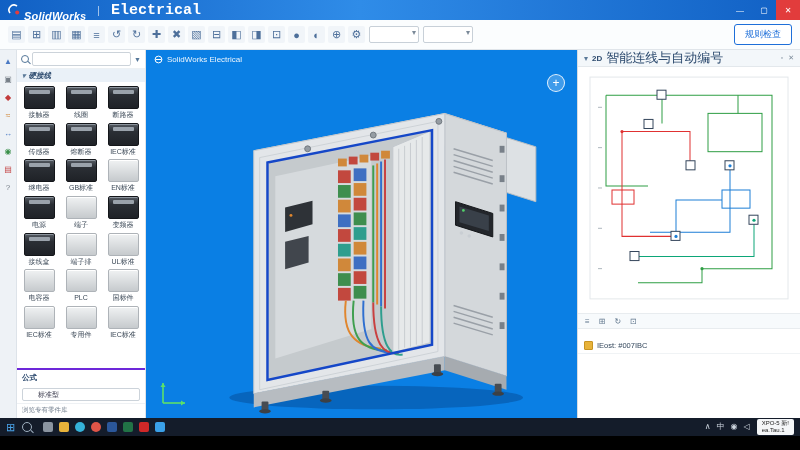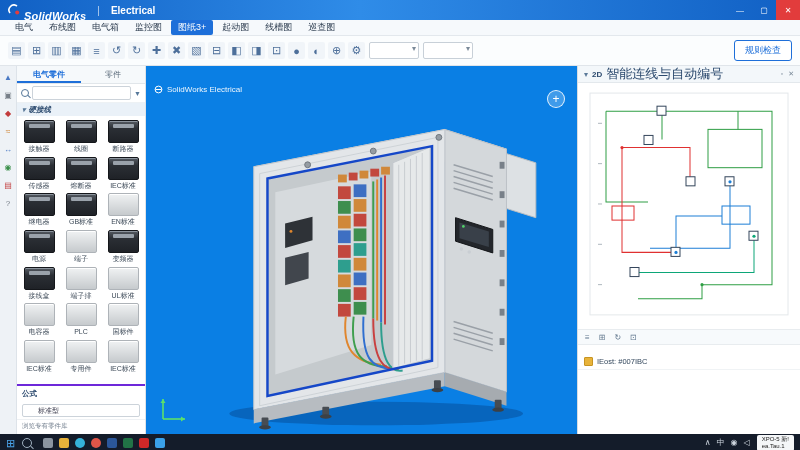--- a/index.html
+++ b/index.html
@@ -6,21 +6,21 @@
     font-family:"Liberation Sans",sans-serif;background:#000;}
   .app{width:800px;height:450px;display:flex;flex-direction:column;}
 
   
   .titlebar{height:20px;flex:0 0 20px;display:flex;align-items:center;color:#fff;
     background:linear-gradient(90deg,var(--titlebar-a,#1160c4),var(--titlebar-b,#2f8ce8) 45%,var(--titlebar-a,#1160c4));
     padding:0 0 0 8px;}
   .tb-logo{display:flex;align-items:center;gap:4px;}
   .app-name{font-size:11px;font-weight:bold;font-style:italic;letter-spacing:.2px;margin-top:12px;}
   .tb-divider{margin:0 7px;opacity:.7;font-size:10px;}
-  .app-suffix{font-size:10px;font-weight:bold;}
+  .app-suffix{font-size:15px;font-weight:bold;font-family:Liberation Mono, monospace;}
   .win-controls{margin-left:auto;display:flex;height:100%;}
   .win-btn{width:24px;display:flex;align-items:center;justify-content:center;font-size:8px;}
   .win-btn.close{background:#e23c3c;}
 
   
   .menubar{height:15px;flex:0 0 15px;background:#f6f9fc;border-bottom:1px solid #e3e8ed;
     display:flex;align-items:center;padding:0 8px;gap:2px;}
   .menu-item{font-size:9px;color:#2b3b4e;padding:1px 7px;white-space:nowrap;}
   span.menu-item:nth-of-type(5){background:var(--accent,#1e6fd9);color:#fff;border-radius:2px;}
 
@@ -78,21 +78,21 @@
   .plabel{font-size:7px;color:#3d4a58;white-space:nowrap;overflow:hidden;margin-top:2px;line-height:1.1;}
   .lp-footer{flex:0 0 auto;border-top:2px solid #6d28d9;padding:3px 5px 2px;}
   .lp-footer-label{font-size:7.5px;font-weight:bold;color:#2c4a6e;}
   .lp-footer-input{width:100%;box-sizing:border-box;height:13px;font-size:7px;border:1px solid #ccd3da;
     border-radius:2px;margin-top:2px;padding:0 15px;font-family:inherit;color:#445;}
   .lp-status{flex:0 0 12px;font-size:6.5px;color:#7a8694;padding:2px 5px 0;border-top:1px solid #eef1f4;
     white-space:nowrap;overflow:hidden;}
 
   
   .viewport{flex:1;position:relative;background:var(--viewport-bg,#0a7fe4);overflow:hidden;}
-  .watermark{position:absolute;top:19px;left:8px;display:flex;align-items:center;gap:4px;
+  .watermark{position:absolute;top:5px;left:8px;display:flex;align-items:center;gap:4px;
     color:rgba(255,255,255,.92);font-size:8px;z-index:3;}
   .vp-add{position:absolute;top:24px;right:12px;width:18px;height:18px;border-radius:50%;
     border:1px solid rgba(255,255,255,.85);background:rgba(255,255,255,.22);color:#fff;
     font-size:12px;line-height:15px;text-align:center;padding:0;z-index:3;font-family:inherit;}
   .cabinet{position:absolute;inset:0;width:100%;height:100%;}
   .triad{position:absolute;left:10px;bottom:10px;z-index:3;}
 
   
   .right-panel{width:222px;flex:0 0 222px;background:#fff;border-left:1px solid #d7dde2;
     display:flex;flex-direction:column;}
@@ -151,31 +151,20 @@
       <span class="tb-divider">|</span>
       <span class="app-suffix">Electrical</span>
     </div>
     <div class="win-controls">
       <span class="win-btn">—</span>
       <span class="win-btn">▢</span>
       <span class="win-btn close">✕</span>
     </div>
   </div>
 
-  <nav class="menubar">
-
-  <span class="menu-item">电气</span>
-      <span class="menu-item">布线图</span>
-      <span class="menu-item">电气箱</span>
-      <span class="menu-item">监控图</span>
-      <span class="menu-item">图纸3+</span>
-      <span class="menu-item">起动图</span>
-      <span class="menu-item">线槽图</span>
-      <span class="menu-item">巡查图</span>
-    </nav>
 
   <div class="toolbar">
     <div class="tb-icons">
 
     <span class="tb-icon">▤</span>
         <span class="tb-icon">⊞</span>
         <span class="tb-icon">▥</span>
         <span class="tb-icon">▦</span>
         <span class="tb-icon">≡</span>
         <span class="tb-icon">↺</span>
@@ -206,25 +195,20 @@
         <span class="edge-icon">▣</span>
         <span class="edge-icon">◆</span>
         <span class="edge-icon">≈</span>
         <span class="edge-icon">↔</span>
         <span class="edge-icon">◉</span>
         <span class="edge-icon">▤</span>
         <span class="edge-icon">?</span>
       </div>
 
     <aside class="left-panel">
-      <div class="lp-tabs">
-
-      <span class="lp-tab">电气零件</span>
-          <span class="lp-tab">零件</span>
-        </div>
       <div class="lp-filter">
         <span class="mag"></span>
         <input class="lp-search" style="">
         <span class="lp-ficon">▼</span>
       </div>
       <div class="lp-section">硬接线</div>
       <div class="parts-grid">
 
           <div class="cell">
             <div class="thumb dark"></div>

